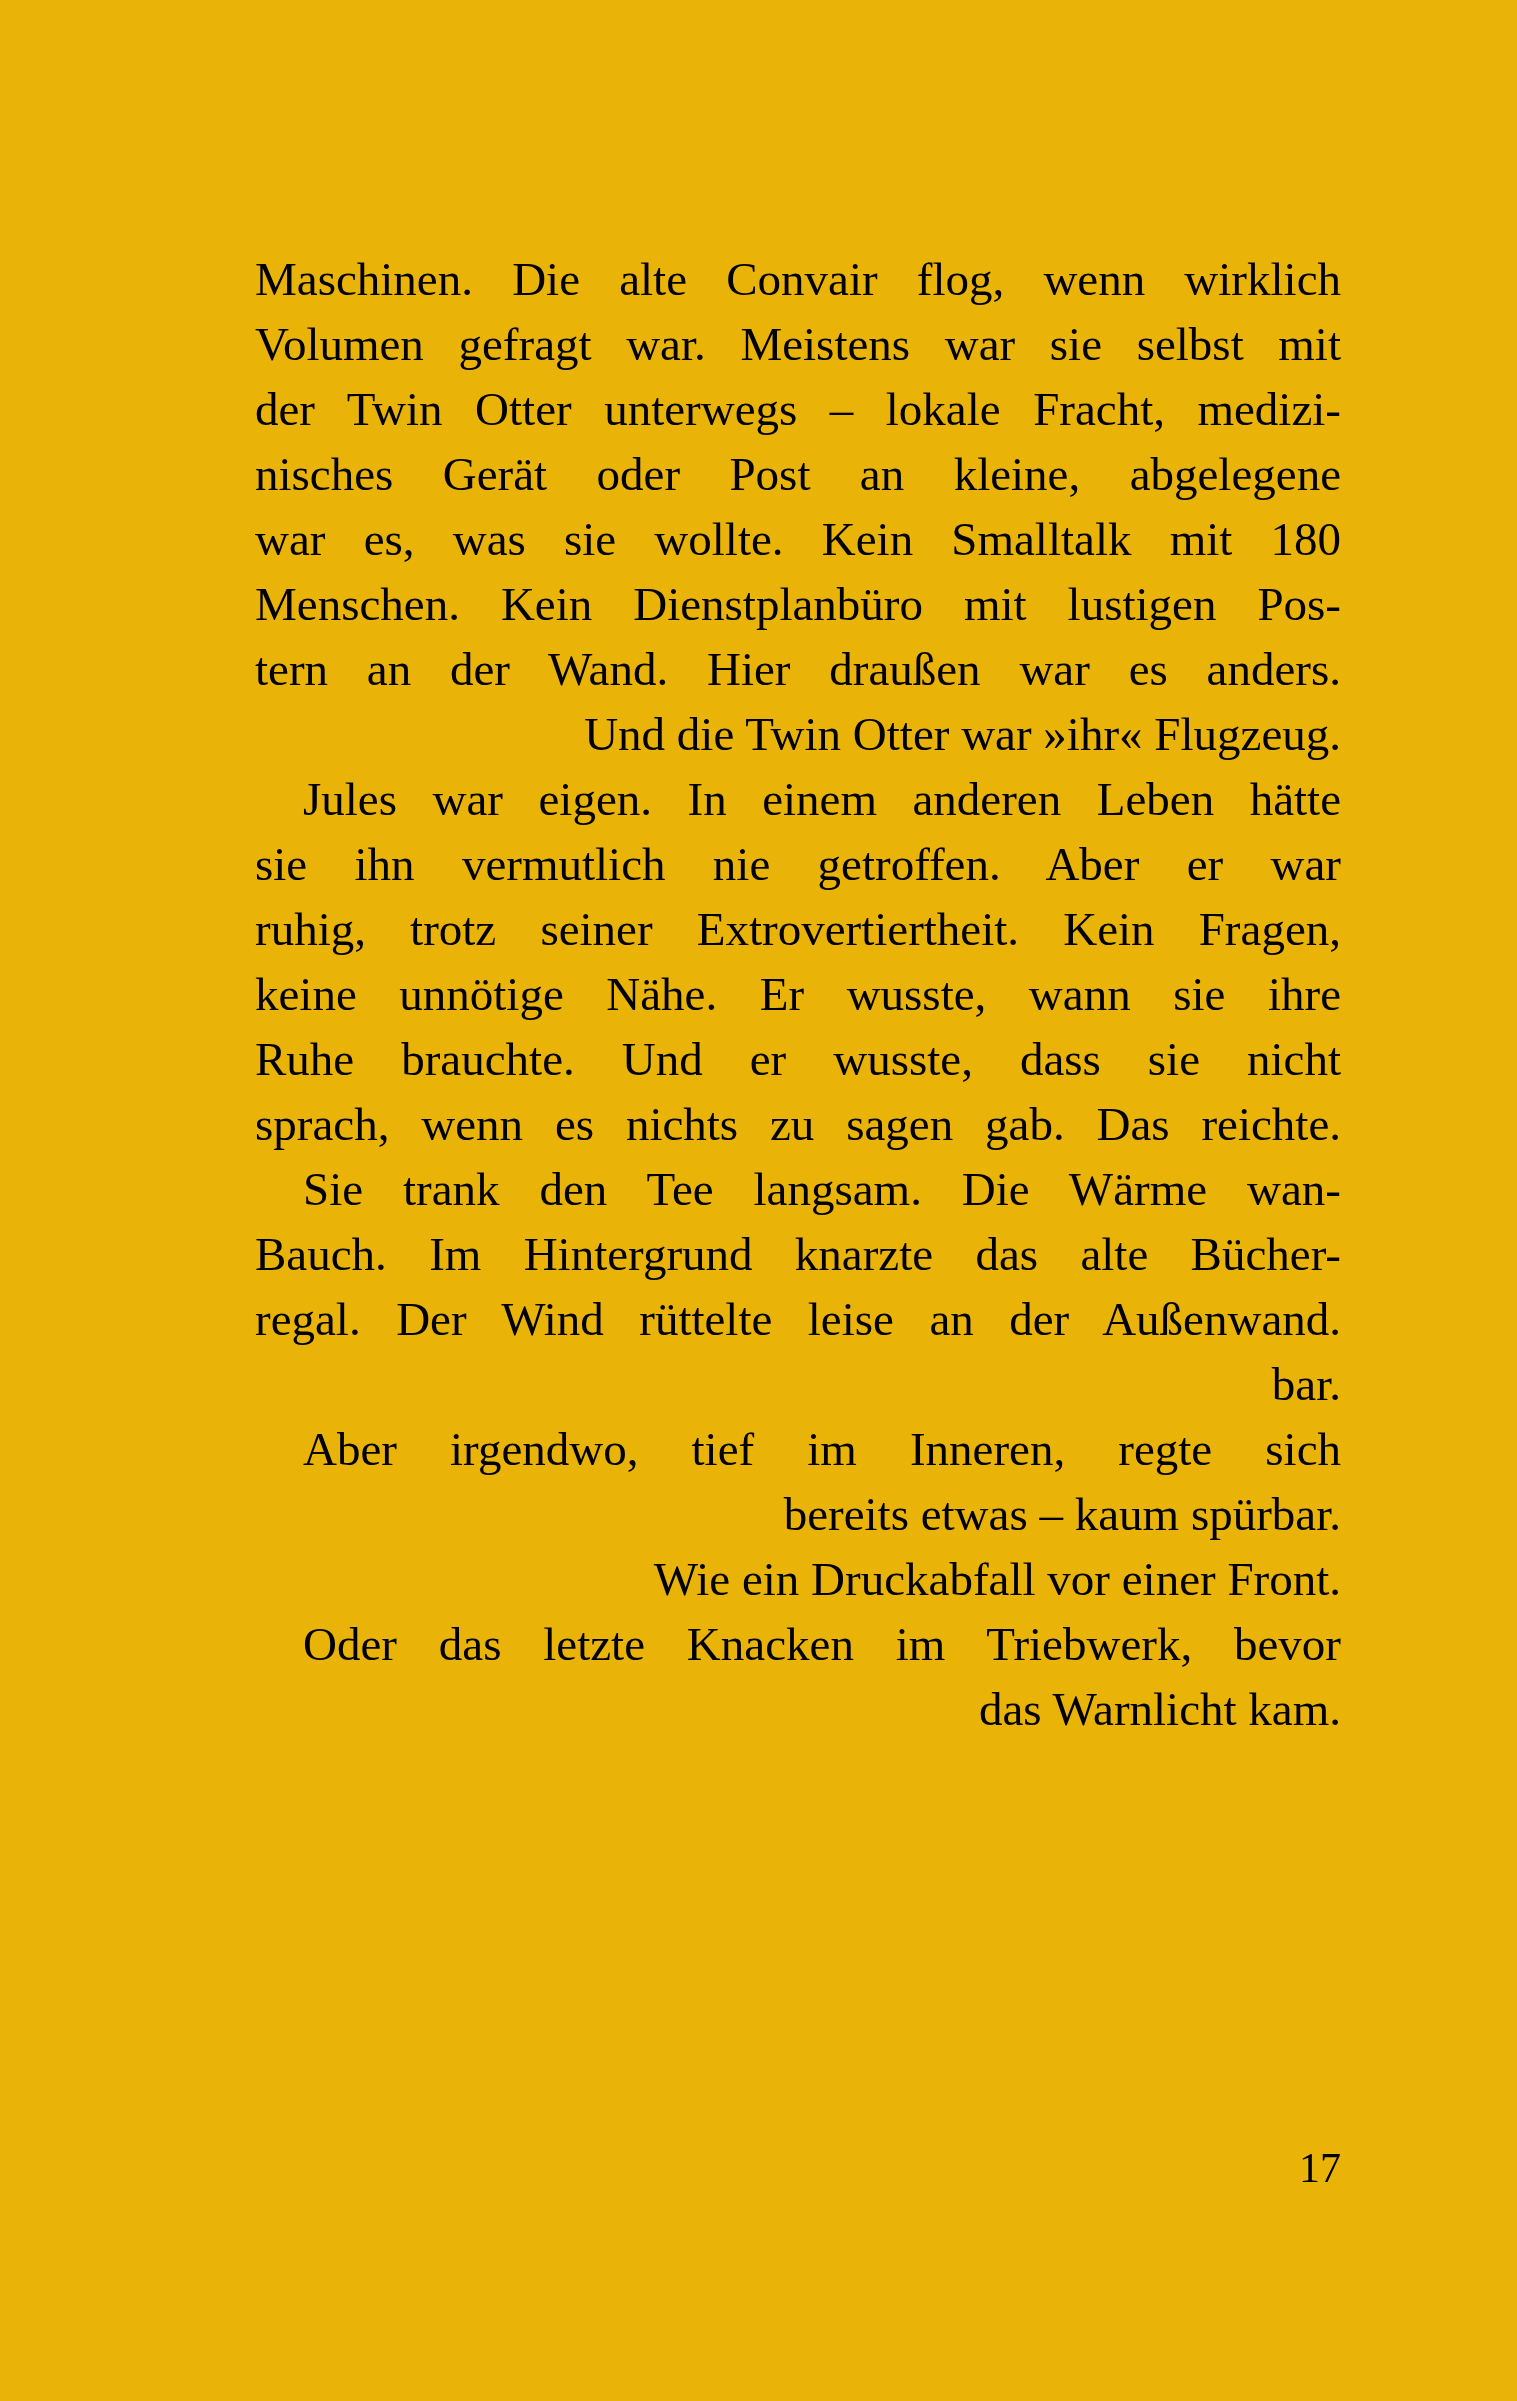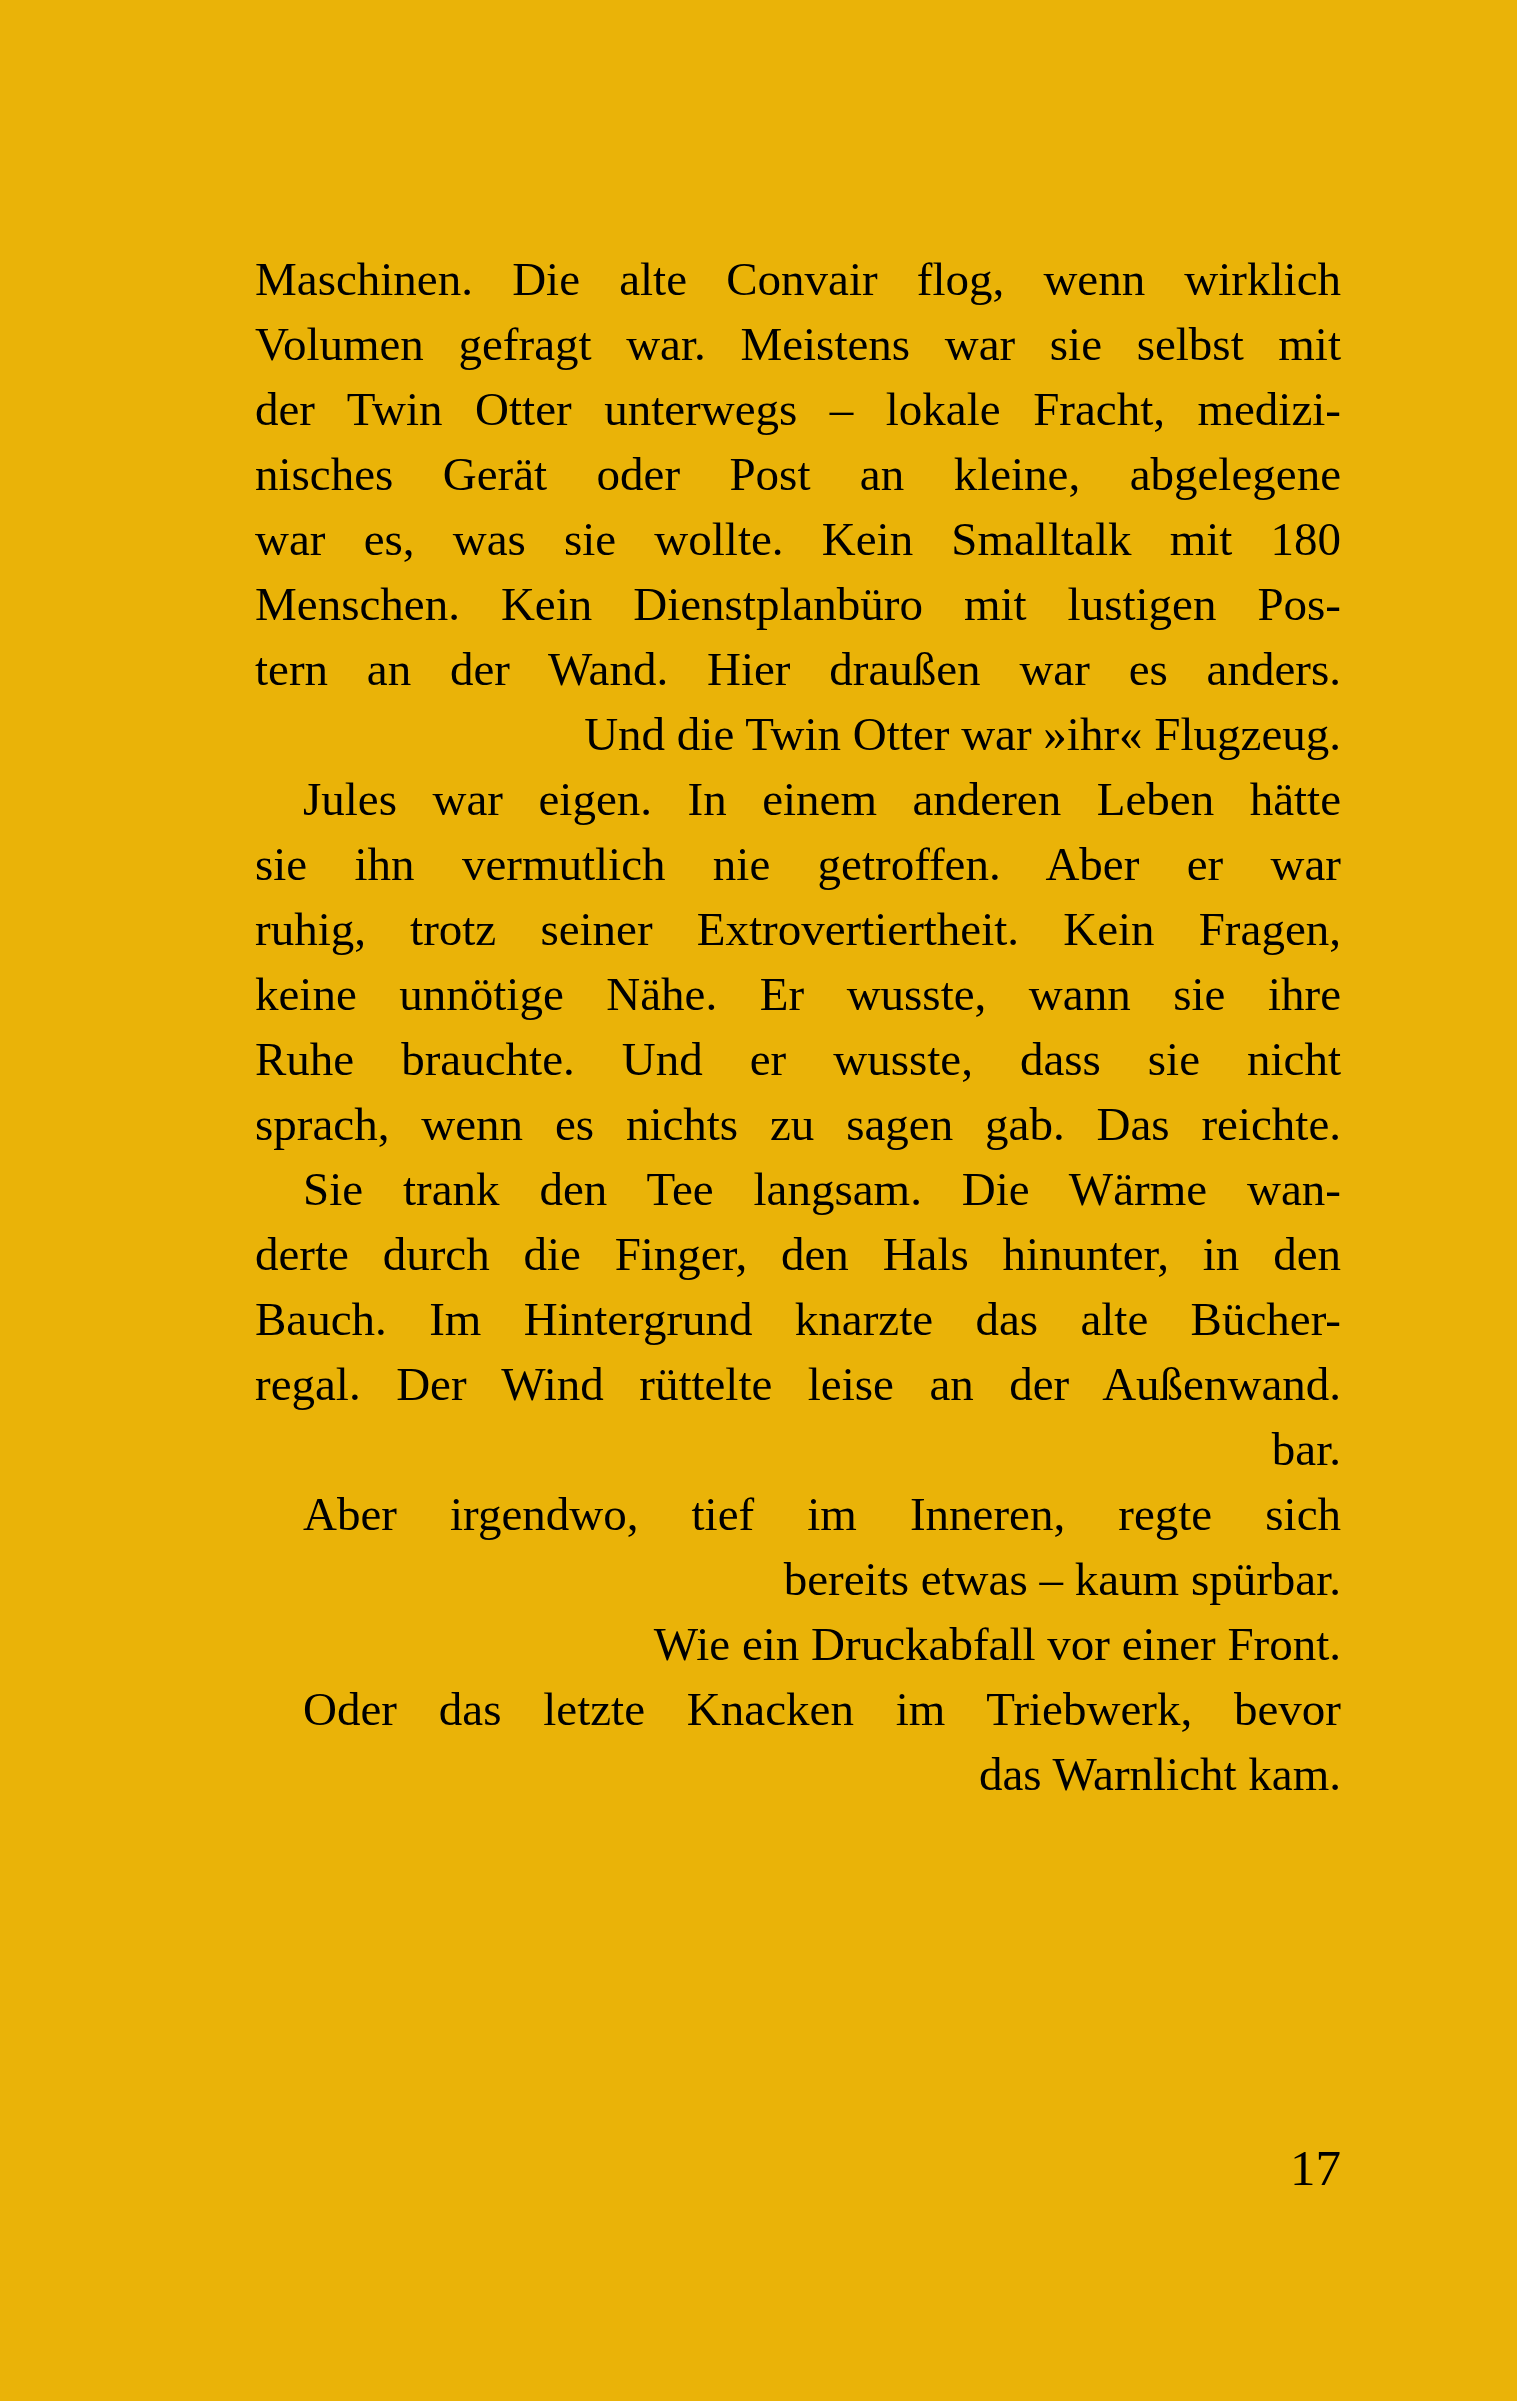--- a/index.html
+++ b/index.html
@@ -33,21 +33,21 @@
     text-align: justify;
     text-align-last: justify;
   }
   .line.indent {
     text-indent: 48px;
   }
   .page-number {
     position: absolute;
     right: 176px;
     top: 2143px;
-    font-size: 51px;
+    font-size: 42px;
     line-height: 51px;
     text-align: right;
   }
 </style>
 </head>
 <body>
 
 <div class="page">
   <div class="text-column">
       <div class="line just">Maschinen. Die alte Convair flog, wenn wirklich</div>
@@ -58,21 +58,20 @@
       <div class="line just">Menschen. Kein Dienstplanbüro mit lustigen Pos-</div>
       <div class="line just">tern an der Wand. Hier draußen war es anders.</div>
       <div class="line">Und die Twin Otter war »ihr« Flugzeug.</div>
       <div class="line indent just">Jules war eigen. In einem anderen Leben hätte</div>
       <div class="line just">sie ihn vermutlich nie getroffen. Aber er war</div>
       <div class="line just">ruhig, trotz seiner Extrovertiertheit. Kein Fragen,</div>
       <div class="line just">keine unnötige Nähe. Er wusste, wann sie ihre</div>
       <div class="line just">Ruhe brauchte. Und er wusste, dass sie nicht</div>
       <div class="line just">sprach, wenn es nichts zu sagen gab. Das reichte.</div>
       <div class="line indent just">Sie trank den Tee langsam. Die Wärme wan-</div>
-      <div class="line just">derte durch die Finger, den Hals hinunter, in den</div>
       <div class="line just">Bauch. Im Hintergrund knarzte das alte Bücher-</div>
       <div class="line just">regal. Der Wind rüttelte leise an der Außenwand.</div>
       <div class="line">bar.</div>
       <div class="line indent just">Aber irgendwo, tief im Inneren, regte sich</div>
       <div class="line">bereits etwas – kaum spürbar.</div>
       <div class="line indent">Wie ein Druckabfall vor einer Front.</div>
       <div class="line indent just">Oder das letzte Knacken im Triebwerk, bevor</div>
       <div class="line">das Warnlicht kam.</div>
     </div>
   <div class="page-number">17</div>

